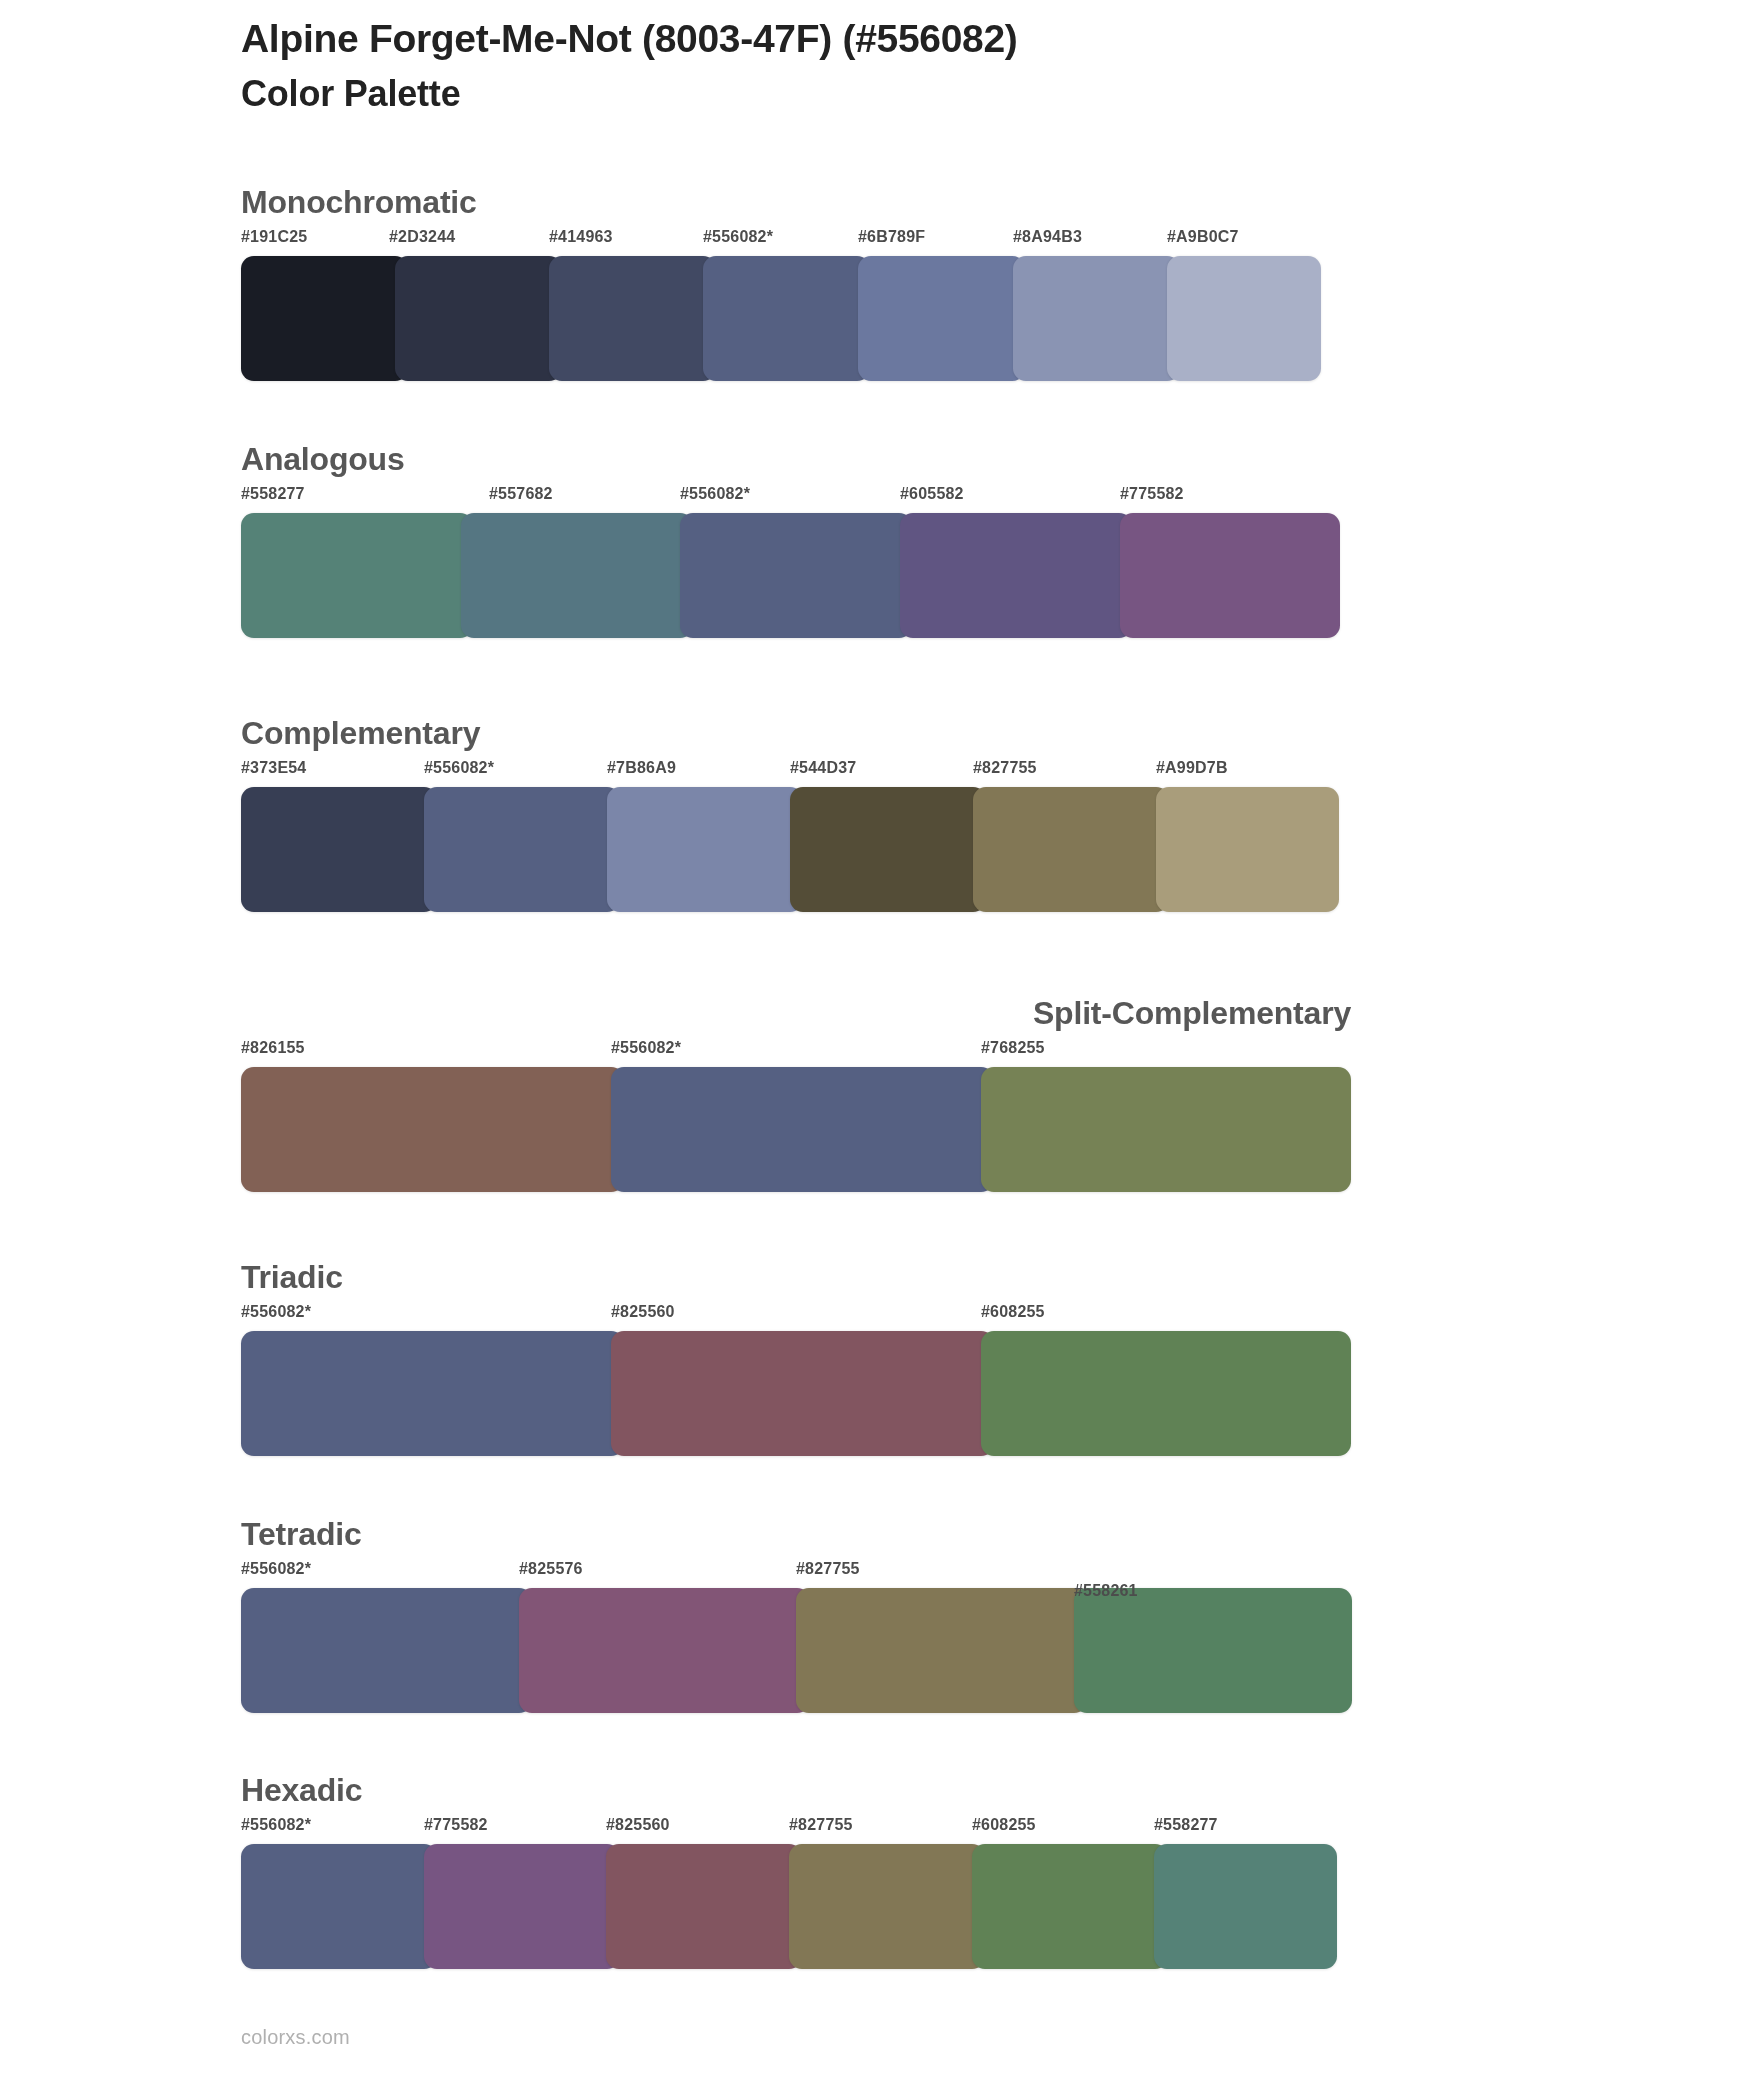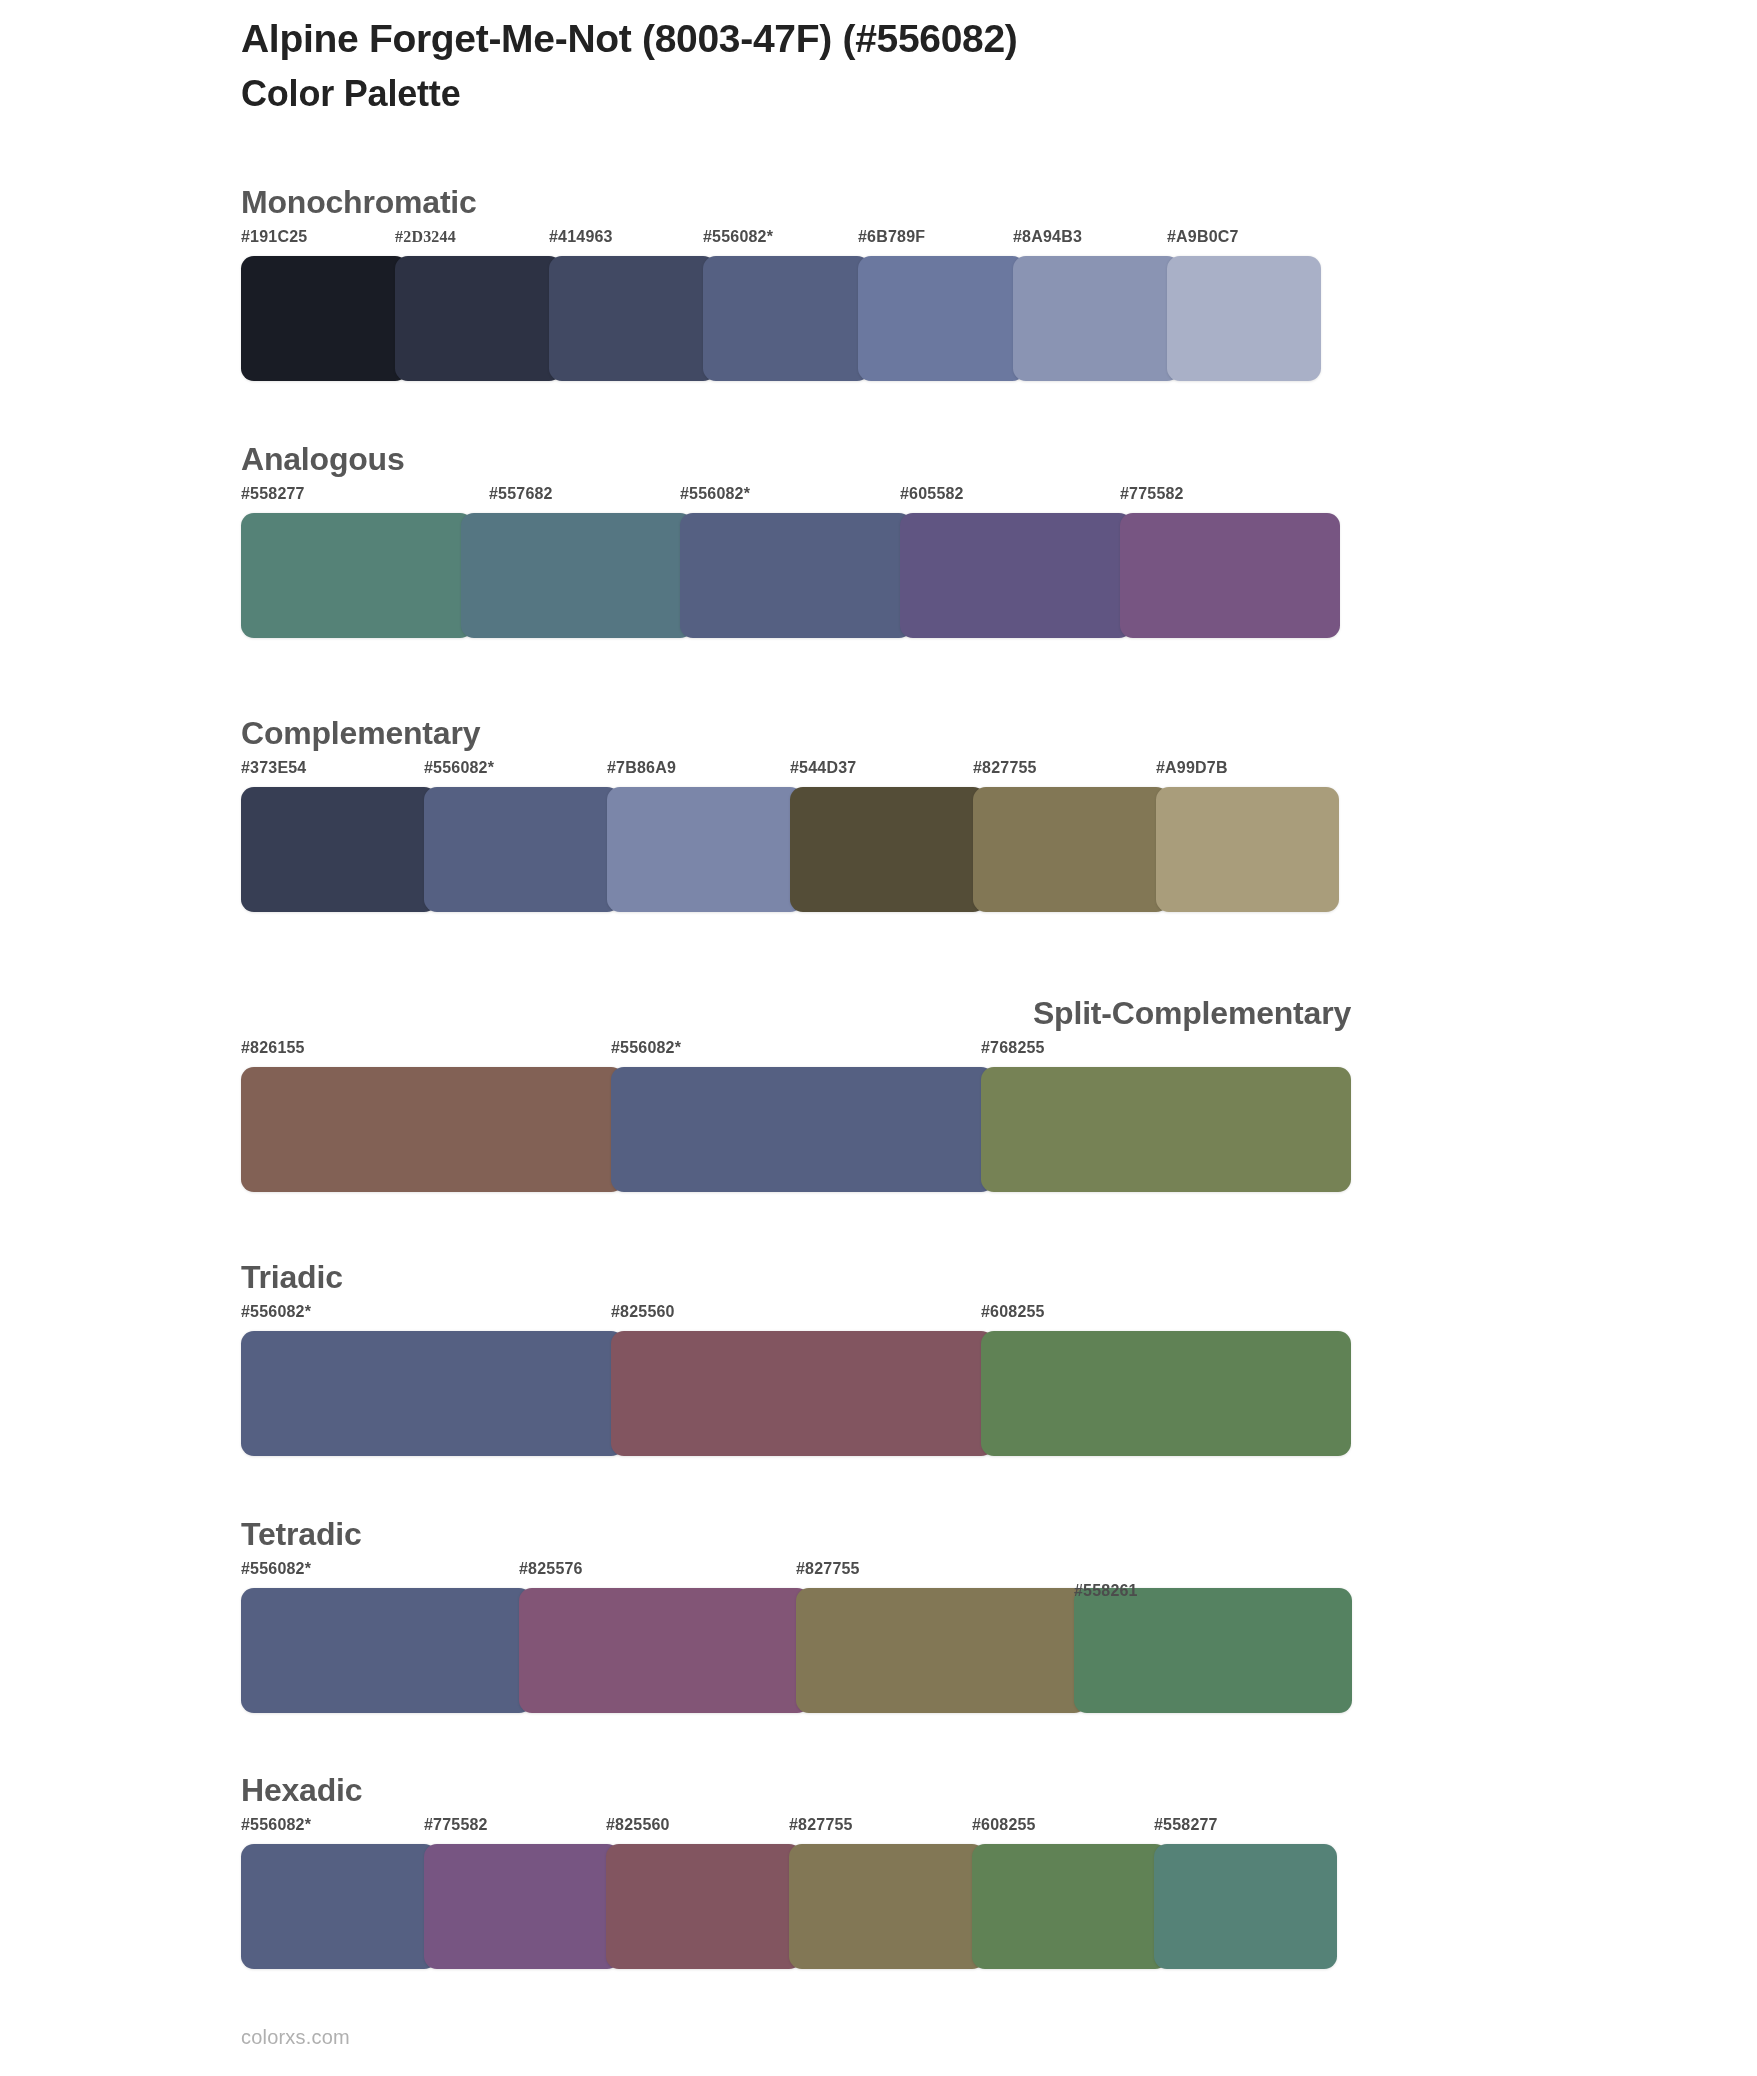--- a/index.html
+++ b/index.html
@@ -117,21 +117,21 @@
     <h2 class="page-subtitle">Color Palette</h2>
   </div>
 
   <div class="sections" id="sections-root">
       <div class="section" style="top: 185px; left: 241px; width: 1080px;">
         <div class="section-title">Monochromatic</div>
         <div class="swatch-row" style="width: 1240px;">
           <div class="swatch" title="#191C25" style="left: 0px; width: 167px; background: rgb(25, 28, 37); z-index: 10;"></div>
           <div class="swatch-label" style="left: 0px; z-index: 100;">#191C25</div>
           <div class="swatch" title="#2D3244" style="left: 154px; width: 167px; background: rgb(45, 50, 68); z-index: 11;"></div>
-          <div class="swatch-label" style="left: 154px; z-index: 100; font-family: Liberation Serif, serif;">#2D3244</div>
+          <div class="swatch-label" style="left: 148px; z-index: 100;">#2D3244</div>
           <div class="swatch" title="#414963" style="left: 308px; width: 167px; background: rgb(65, 73, 99); z-index: 12;"></div>
           <div class="swatch-label" style="left: 308px; z-index: 100;">#414963</div>
           <div class="swatch" title="#556082*" style="left: 462px; width: 167px; background: rgb(85, 96, 130); z-index: 13;"></div>
           <div class="swatch-label" style="left: 462px; z-index: 100;">#556082*</div>
           <div class="swatch" title="#6B789F" style="left: 617px; width: 167px; background: rgb(107, 120, 159); z-index: 14;"></div>
           <div class="swatch-label" style="left: 617px; z-index: 100;">#6B789F</div>
           <div class="swatch" title="#8A94B3" style="left: 772px; width: 167px; background: rgb(138, 148, 179); z-index: 15;"></div>
           <div class="swatch-label" style="left: 772px; z-index: 100;">#8A94B3</div>
           <div class="swatch" title="#A9B0C7" style="left: 926px; width: 154px; background: rgb(169, 176, 199); z-index: 16;"></div>
           <div class="swatch-label" style="left: 926px; z-index: 100;">#A9B0C7</div>

